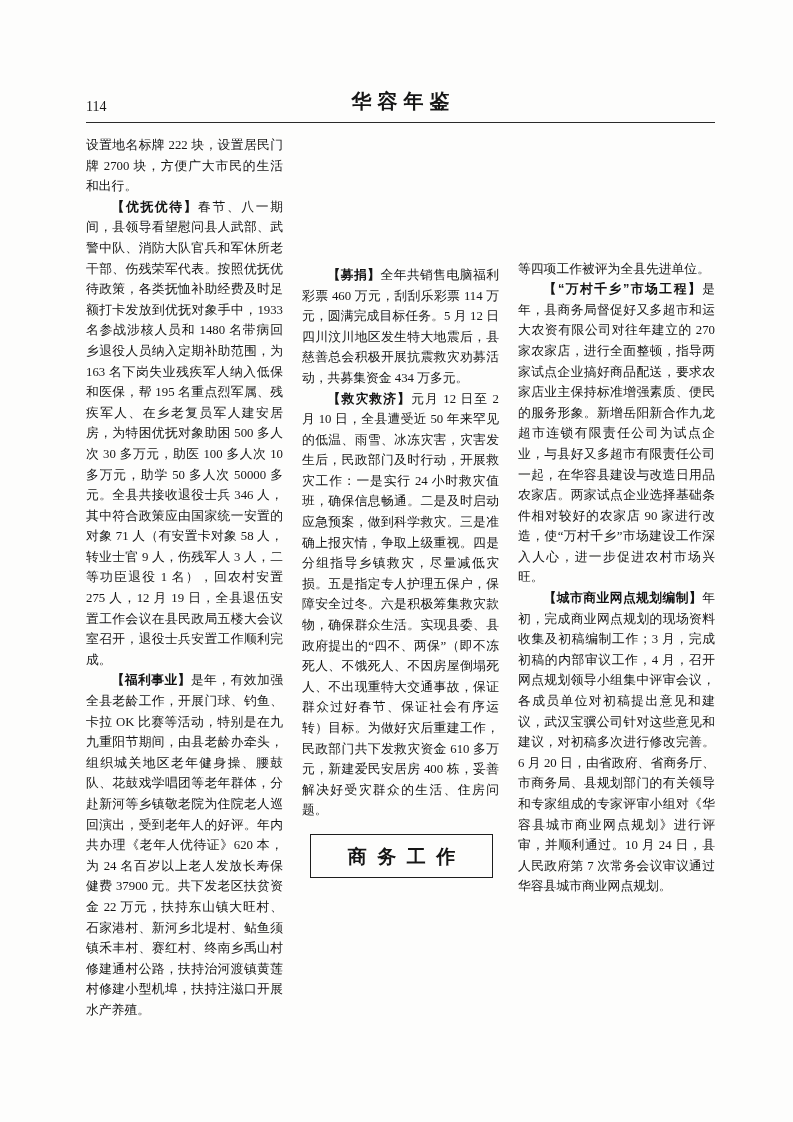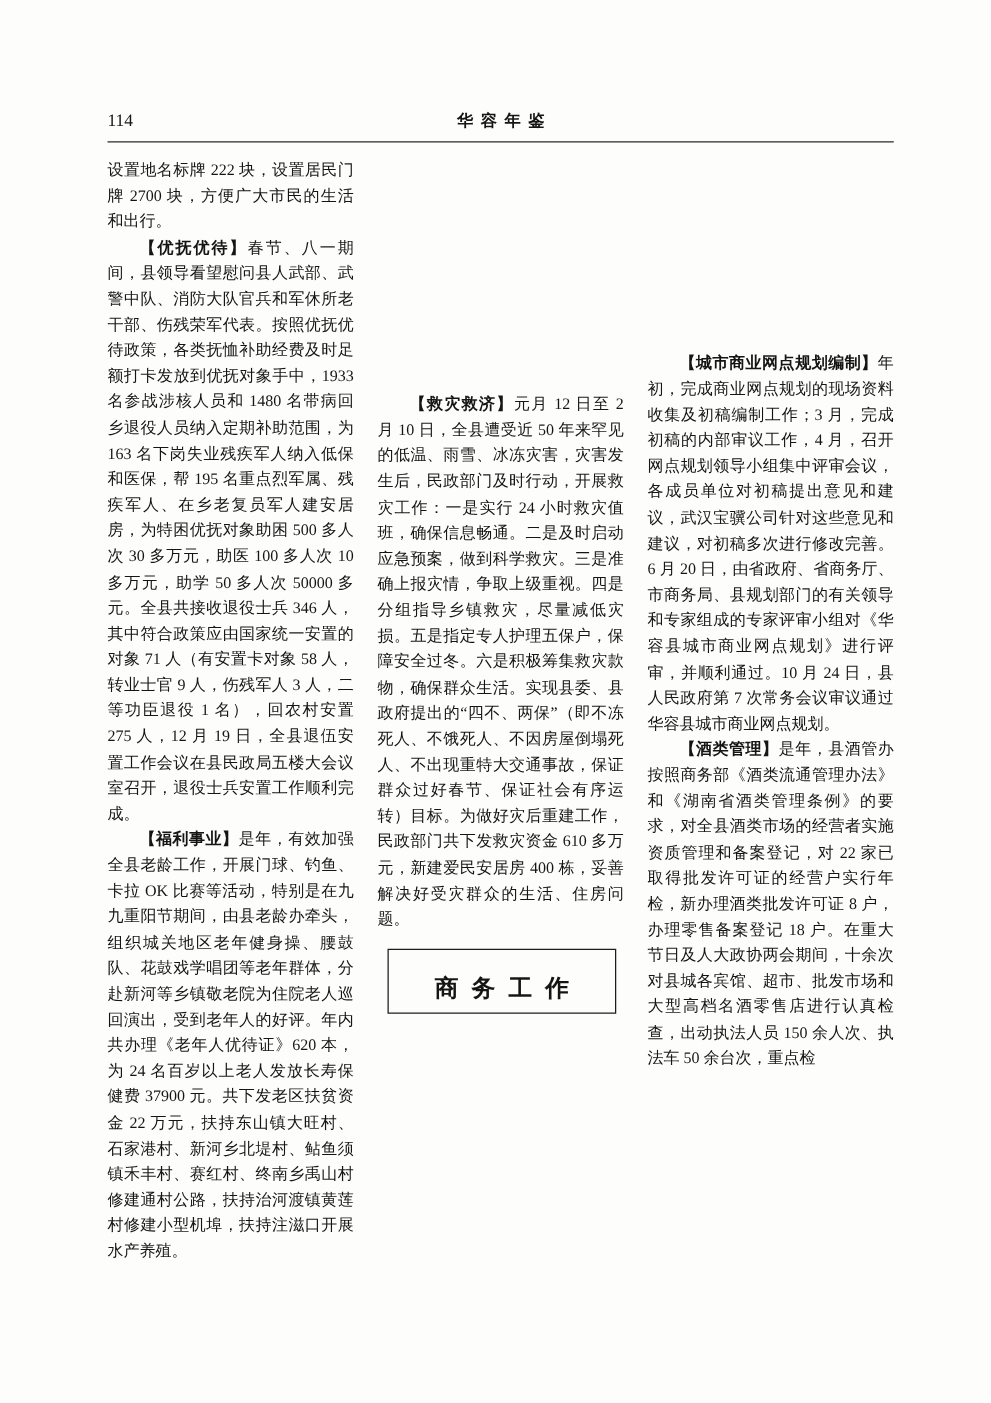--- a/index.html
+++ b/index.html
@@ -21,21 +21,21 @@
     grid-template-columns: 1fr auto 1fr;
     align-items: end;
     padding-bottom: 7px;
     border-bottom: 1.5px solid #2a2a2a;
   }
   .page-num {
     justify-self: start;
     font-size: 14px;
   }
   .journal-title {
-    font-size: 13px;
+    font-size: 20px;
     font-weight: 700;
     letter-spacing: 6px;
     text-indent: 6px;
     font-family: "Liberation Serif", "DejaVu Serif", serif;
   }
   .columns {
     display: flex;
     gap: 19px;
     margin-top: 12px;
     align-items: center;
@@ -54,21 +54,21 @@
     font-weight: 700;
     font-family: "Liberation Sans", "DejaVu Sans", sans-serif;
   }
   .signature {
     text-align: center;
     text-indent: 0;
   }
   .section-box {
     border: 1px solid #1d1d1d;
     margin: 13px 6px 13px 8px;
-    padding: 22px 0 7px 0;
+    padding: 12px 0 7px 0;
     text-align: center;
   }
   .section-box .section-title {
     display: inline-block;
     font-size: 19px;
     font-weight: 700;
     letter-spacing: 0.55em;
     text-indent: 0.55em;
     font-family: "Liberation Sans", "DejaVu Sans", sans-serif;
   }
@@ -83,21 +83,23 @@
     <span></span>
   </div>
 
   <div class="columns">
     <div class="col">
         <p class="cont"><span>设置地名标牌 222 块，设置居民门牌 2700 块，方便广大市民的生活和出行。</span></p>
         <p class="para"><span class="head">【优抚优待】</span><span>春节、八一期间，县领导看望慰问县人武部、武警中队、消防大队官兵和军休所老干部、伤残荣军代表。按照优抚优待政策，各类抚恤补助经费及时足额打卡发放到优抚对象手中，1933 名参战涉核人员和 1480 名带病回乡退役人员纳入定期补助范围，为 163 名下岗失业残疾军人纳入低保和医保，帮 195 名重点烈军属、残疾军人、在乡老复员军人建安居房，为特困优抚对象助困 500 多人次 30 多万元，助医 100 多人次 10 多万元，助学 50 多人次 50000 多元。全县共接收退役士兵 346 人，其中符合政策应由国家统一安置的对象 71 人（有安置卡对象 58 人，转业士官 9 人，伤残军人 3 人，二等功臣退役 1 名），回农村安置 275 人，12 月 19 日，全县退伍安置工作会议在县民政局五楼大会议室召开，退役士兵安置工作顺利完成。</span></p>
         <p class="para"><span class="head">【福利事业】</span><span>是年，有效加强全县老龄工作，开展门球、钓鱼、卡拉 OK 比赛等活动，特别是在九九重阳节期间，由县老龄办牵头，组织城关地区老年健身操、腰鼓队、花鼓戏学唱团等老年群体，分赴新河等乡镇敬老院为住院老人巡回演出，受到老年人的好评。年内共办理《老年人优待证》620 本，为 24 名百岁以上老人发放长寿保健费 37900 元。共下发老区扶贫资金 22 万元，扶持东山镇大旺村、石家港村、新河乡北堤村、鲇鱼须镇禾丰村、赛红村、终南乡禹山村修建通村公路，扶持治河渡镇黄莲村修建小型机埠，扶持注滋口开展水产养殖。</span></p>
       </div>
     <div class="col">
+        <p class="para"><span class="head">【募捐】</span><span>全年共销售电脑福利彩票 460 万元，刮刮乐彩票 114 万元，圆满完成目标任务。5 月 12 日四川汶川地区发生特大地震后，县慈善总会积极开展抗震救灾劝募活动，共募集资金 434 万多元。</span></p>
         <p class="para"><span class="head">【救灾救济】</span><span>元月 12 日至 2 月 10 日，全县遭受近 50 年来罕见的低温、雨雪、冰冻灾害，灾害发生后，民政部门及时行动，开展救灾工作：一是实行 24 小时救灾值班，确保信息畅通。二是及时启动应急预案，做到科学救灾。三是准确上报灾情，争取上级重视。四是分组指导乡镇救灾，尽量减低灾损。五是指定专人护理五保户，保障安全过冬。六是积极筹集救灾款物，确保群众生活。实现县委、县政府提出的“四不、两保”（即不冻死人、不饿死人、不因房屋倒塌死人、不出现重特大交通事故，保证群众过好春节、保证社会有序运转）目标。为做好灾后重建工作，民政部门共下发救灾资金 610 多万元，新建爱民安居房 400 栋，妥善解决好受灾群众的生活、住房问题。</span></p>
         <div class="section-box"><span class="section-title">商务工作</span></div>
       </div>
     <div class="col">
+        <p class="cont"><span>等四项工作被评为全县先进单位。</span></p>
+        <p class="para"><span class="head">【“万村千乡”市场工程】</span><span>是年，县商务局督促好又多超市和运大农资有限公司对往年建立的 270 家农家店，进行全面整顿，指导两家试点企业搞好商品配送，要求农家店业主保持标准增强素质、便民的服务形象。新增岳阳新合作九龙超市连锁有限责任公司为试点企业，与县好又多超市有限责任公司一起，在华容县建设与改造日用品农家店。两家试点企业选择基础条件相对较好的农家店 90 家进行改造，使“万村千乡”市场建设工作深入人心，进一步促进农村市场兴旺。</span></p>
         <p class="para"><span class="head">【城市商业网点规划编制】</span><span>年初，完成商业网点规划的现场资料收集及初稿编制工作；3 月，完成初稿的内部审议工作，4 月，召开网点规划领导小组集中评审会议，各成员单位对初稿提出意见和建议，武汉宝骥公司针对这些意见和建议，对初稿多次进行修改完善。6 月 20 日，由省政府、省商务厅、市商务局、县规划部门的有关领导和专家组成的专家评审小组对《华容县城市商业网点规划》进行评审，并顺利通过。10 月 24 日，县人民政府第 7 次常务会议审议通过华容县城市商业网点规划。</span></p>
-        <p class="para"><span class="head">【酒类管理】</span><span>是年，县酒管办按照商务部《酒类流通管理办法》和《湖南省酒类管理条例》的要求，对全县酒类市场的经营者实施资质管理和备案登记，对 22 家已取得批发许可证的经营户实行年检，新办理酒类批发许可证 8 户，办理零售备案登记 18 户。在重大节日及人大政协两会期间，十余次对县城各宾馆、超市、批发市场和大型高档名酒零售店进行认真检查，出动执法人员 150 余人次、执法车 50 余台次，重点检</span></p>
       </div>
   </div>
 </div>
 
 </body></html>

